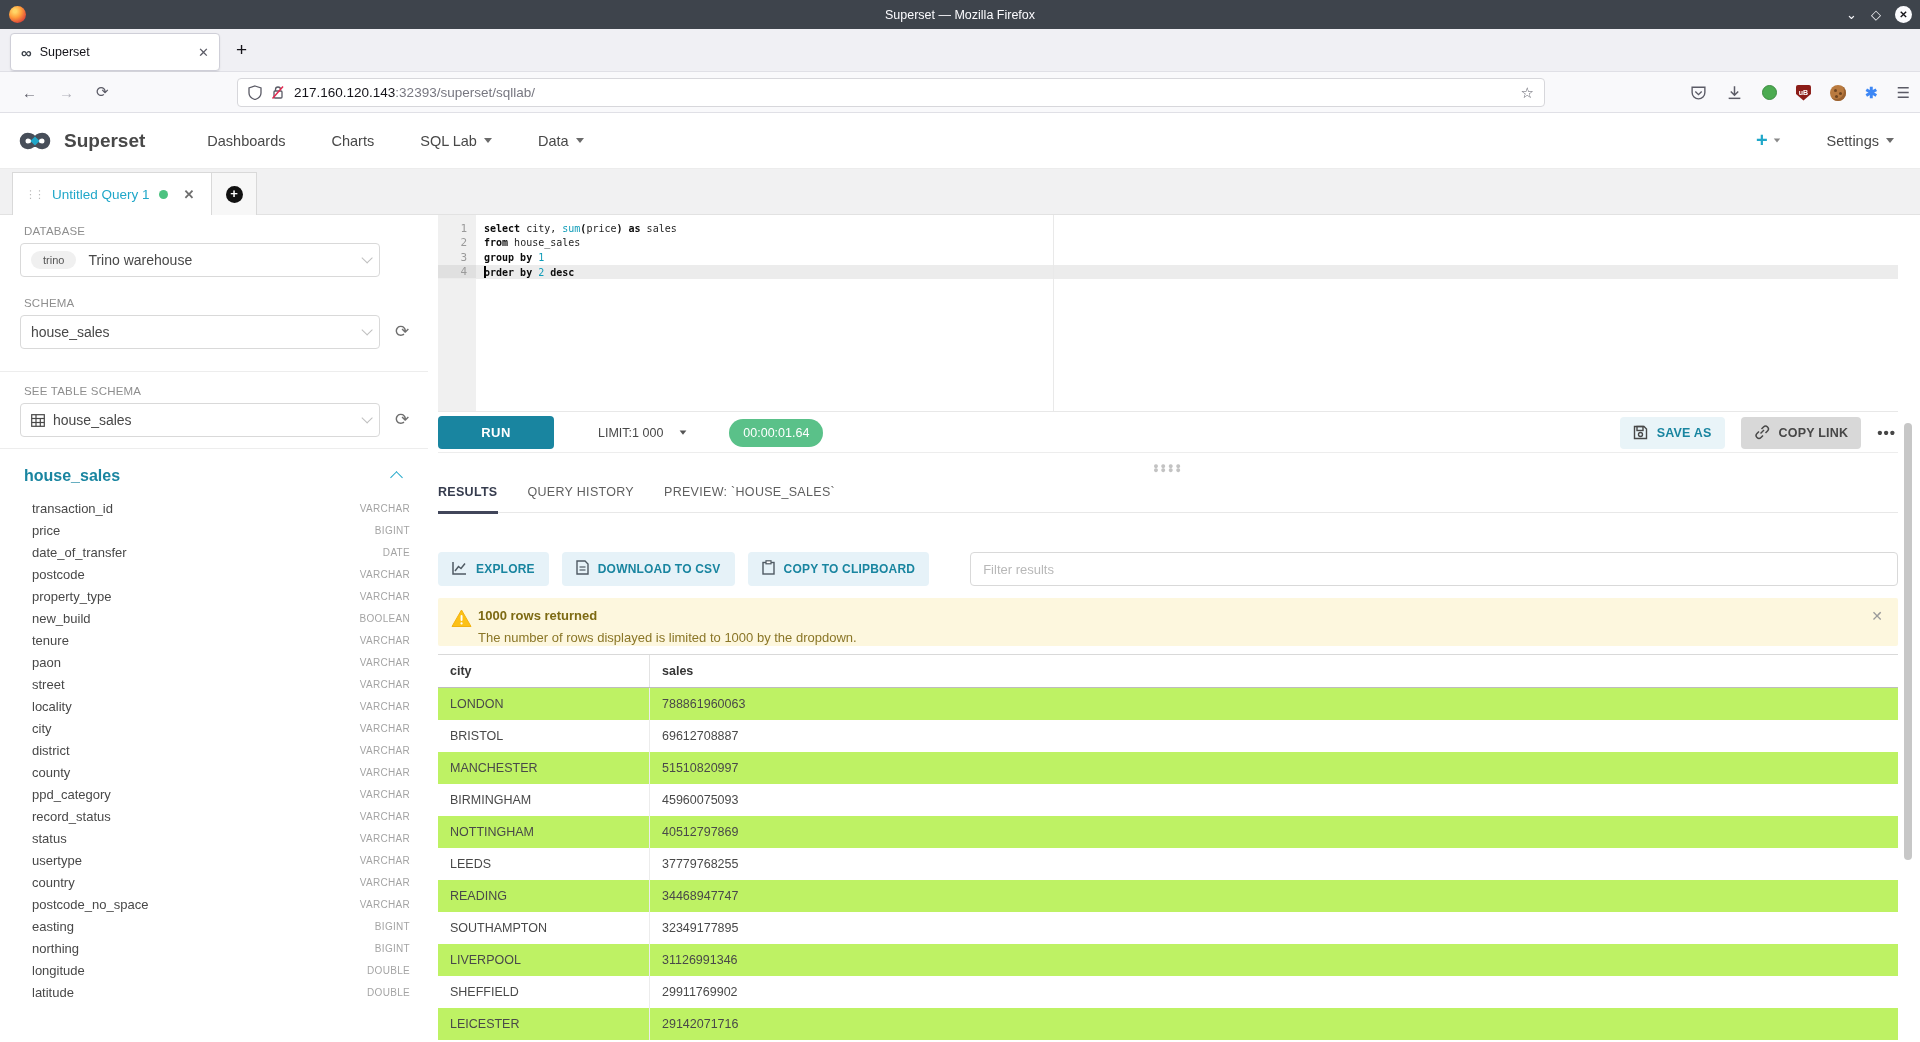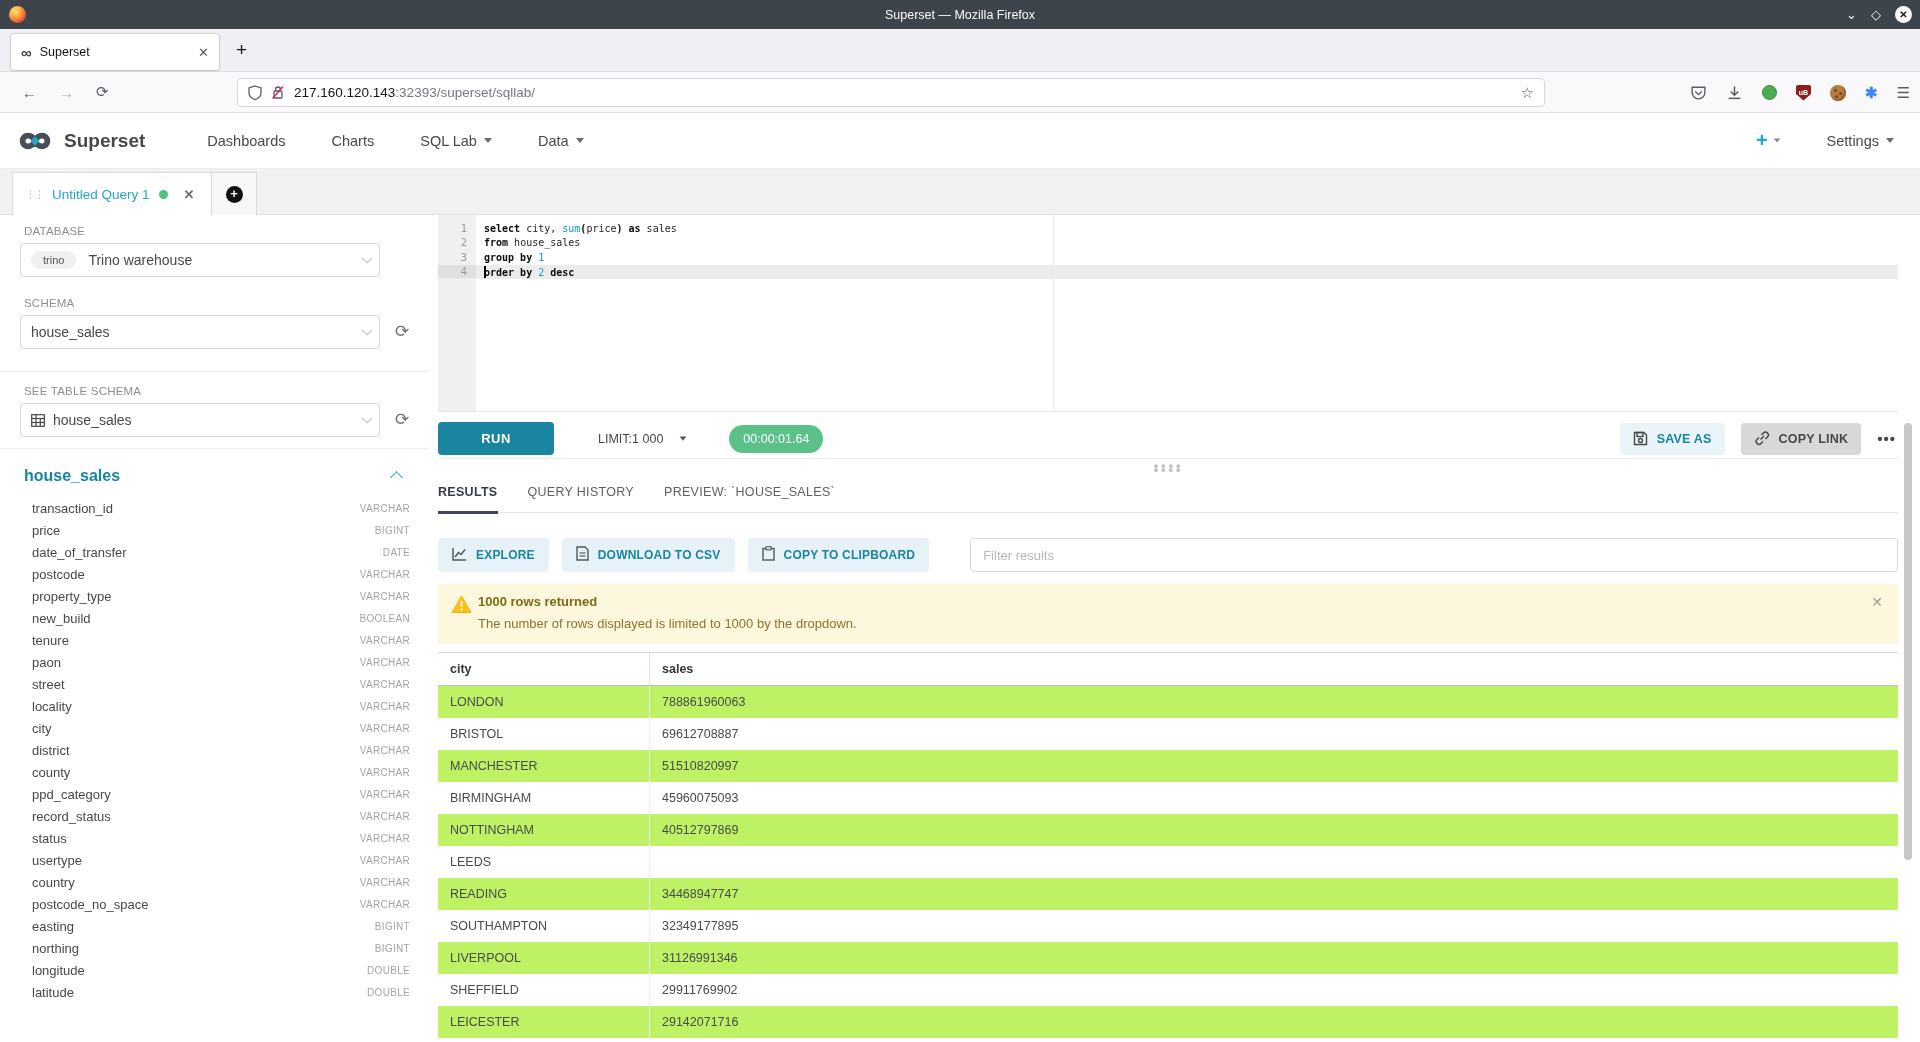--- a/index.html
+++ b/index.html
@@ -105,21 +105,21 @@
   .ed-lines { position:absolute; left:0; top:6px; right:0; }
   .ed-line { display:flex; height:14.5px; align-items:center; position:relative; }
   .ed-line.active { background:#ececec; }
   .ed-num { width:38px; flex:0 0 38px; text-align:right; padding-right:9px; font-size:11px; color:#9a9a9a; z-index:1; }
   .ed-line.active .ed-num { background:#e0e0e0; }
   .ed-code { font-size:10px; color:#1f1f1f; padding-left:8px; white-space:pre; }
   .tk-kw, .tk-br { font-weight:bold; color:#0b0b0b; }
   .tk-fn, .tk-num { color:#0f9cb8; }
   .cursor { display:inline-block; width:2px; height:12px; background:#000; vertical-align:-2px; margin-right:-2px; }
 
-  .ed-toolbar { position:absolute; left:10px; top:204px; width:1460px; height:40px; display:flex; align-items:center;
+  .ed-toolbar { position:absolute; left:10px; top:198px; width:1460px; height:40px; display:flex; align-items:center;
     border-bottom:1px solid #ededed; }
   .run-btn { width:116px; height:33px; background:#1985a0; color:#fff; font-size:13px; font-weight:bold;
     letter-spacing:.5px; border:none; border-radius:4px; display:flex; align-items:center; justify-content:center; }
   .limit { display:flex; align-items:center; margin-left:44px; font-size:12.5px; color:#484848; }
   .limit .caret-down { margin-left:16px; border-top-color:#555; transform:scale(.85); }
   .elapsed { margin-left:42px; height:28px; padding:0 14px; background:#5ac189; color:#fff; font-size:12.5px;
     border-radius:14px; display:flex; align-items:center; }
   .tb-right { margin-left:auto; display:flex; align-items:center; gap:16px; }
   .btn-light { height:32px; padding:0 13px; border-radius:4px; display:flex; align-items:center; gap:9px;
     font-size:12.5px; font-weight:bold; letter-spacing:.2px; border:none; }
@@ -131,29 +131,29 @@
     align-items:center; justify-content:center; }
   .splitter span { color:#c3c3c3; font-size:9px; letter-spacing:2px; line-height:4px; }
 
   
   .south { position:absolute; left:10px; top:262px; width:1460px; bottom:0; }
   .res-tabs { height:36px; border-bottom:1px solid #e8e8e8; display:flex; align-items:flex-start; gap:30px; }
   .res-tab { font-size:12.5px; color:#5f5f5f; letter-spacing:.3px; padding-top:8px; height:36px; position:relative; }
   .res-tab.active { color:#363c4e; font-weight:bold; }
   .res-tab.active:after { content:""; position:absolute; left:0; right:0; bottom:-1px; height:3px; background:#41465a; }
 
-  .res-actions { margin-top:25px; display:flex; align-items:flex-end; }
+  .res-actions { margin-top:39px; display:flex; align-items:flex-end; }
   .act-btn { height:34px; padding:0 14px; margin-right:13px; background:#e6f2f8; border:none; border-radius:4px;
     display:flex; align-items:center; gap:9px; font-size:12px; font-weight:bold; letter-spacing:.2px; color:#1985a0; }
   .act-btn svg { flex:0 0 auto; }
   .filter-input { flex:1; margin-left:28px; height:34px; border:1px solid #d9d9d9; border-radius:4px;
     font-size:13px; color:#484848; padding:0 12px; outline:none; font-family:"Liberation Sans", sans-serif; }
   .filter-input::placeholder { color:#b8b8b8; }
 
-  .alert { margin-top:12px; height:60px; background:#fdf7de; border-radius:2px; position:relative;padding-left:42px; }
+  .alert { margin-top:12px; height:48px; background:#fdf7de; border-radius:2px; position:relative;padding-left:42px; }
   .alert .tri { position:absolute; left:13px; top:11px; }
   .alert-title { position:absolute; left:40px; top:10px; font-size:13px; font-weight:bold; color:#7d6a13; }
   .alert-msg { position:absolute; left:40px; top:32px; font-size:13px; color:#8a7627; }
   .alert-close { position:absolute; right:15px; top:10px; font-size:14px; color:#9a9a9a; }
 
   .res-table { margin-top:8px; width:100%; }
   .tr { display:flex; height:32px; align-items:center; font-size:12.5px; color:#494949; }
   .tr.head { height:34px; font-weight:bold; border-top:1px solid #d9d9d9; border-bottom:1px solid #bdbdbd; color:#363636; }
   .tr.stripe { background:#bef264; }
   .td1 { width:212px; flex:0 0 212px; padding-left:12px; align-self:stretch; display:flex; align-items:center;
@@ -517,20 +517,21 @@
         <div class="tr">
           <span class="td1">BIRMINGHAM</span>
           <span class="td2">45960075093</span>
         </div>
         <div class="tr stripe">
           <span class="td1">NOTTINGHAM</span>
           <span class="td2">40512797869</span>
         </div>
         <div class="tr">
           <span class="td1">LEEDS</span>
+          <span class="td2">37779768255</span>
         </div>
         <div class="tr stripe">
           <span class="td1">READING</span>
           <span class="td2">34468947747</span>
         </div>
         <div class="tr">
           <span class="td1">SOUTHAMPTON</span>
           <span class="td2">32349177895</span>
         </div>
         <div class="tr stripe">

